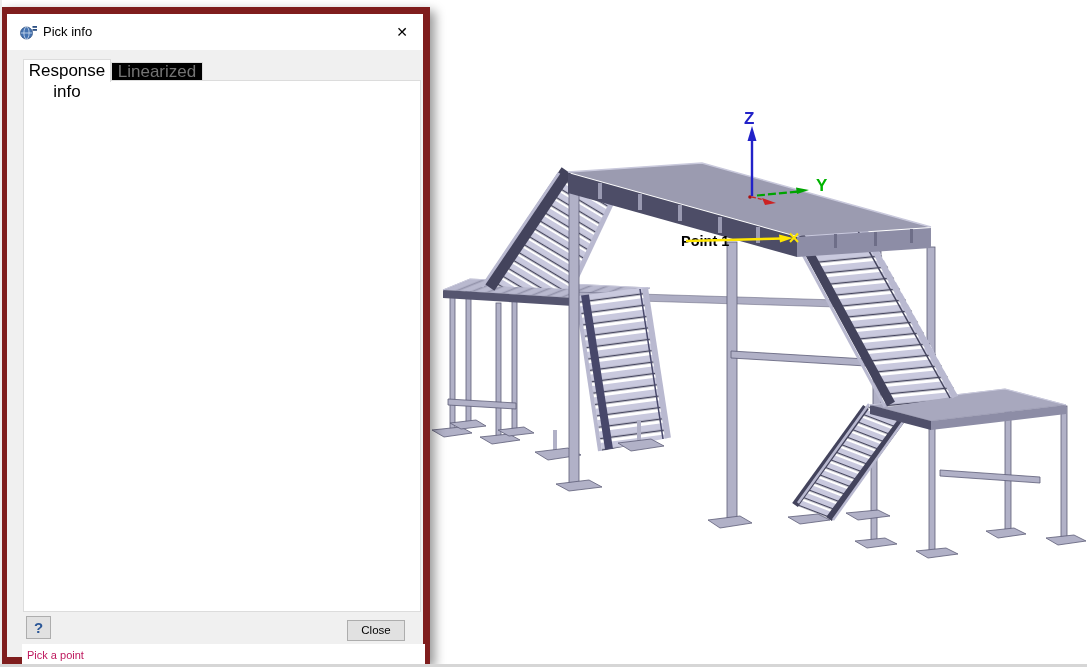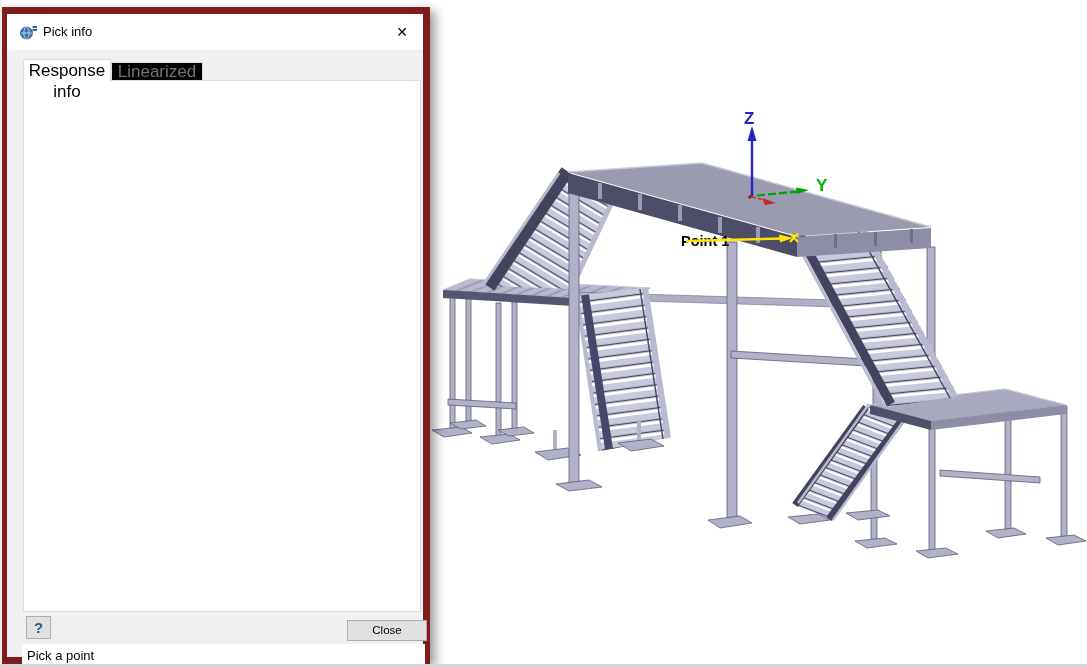--- a/index.html
+++ b/index.html
@@ -43,21 +43,21 @@
        font-size:11.5px;color:#000;text-align:center;cursor:pointer;}
   .btn.dis{background:#cfcfcf;border-color:#b8b8b8;color:#8a8a8a;cursor:default;}
   .infobox{position:absolute;left:288px;top:88px;width:116px;height:508px;background:#fff;
            border:1px solid #abadb3;box-sizing:border-box;padding:3px 4px;font-size:10.5px;
            color:#6e6e6e;line-height:13.5px;overflow:hidden;}
   .infoline{white-space:pre;}
   .helpbtn{position:absolute;left:19px;top:602px;width:25px;height:23px;background:#e1e1e1;
            border:1px solid #adadad;box-sizing:border-box;text-align:center;font-weight:bold;
            font-size:15px;line-height:21px;color:#2b5797;cursor:pointer;}
   .statusbar{position:absolute;left:15px;top:630px;width:403px;height:23px;background:#fff;
-             font-size:13px;color:#000000;line-height:23px;padding-left:5px;box-sizing:border-box;}
+             font-size:11px;color:#be185d;line-height:23px;padding-left:5px;box-sizing:border-box;}
   
   .winedge-l{position:absolute;left:0;top:0;width:2px;height:667px;background:#ececec;z-index:20;}
   .winedge-b{position:absolute;left:0;top:664px;width:1087px;height:3px;background:#d6d6d6;z-index:20;}
   
   #scene{position:absolute;left:0;top:0;z-index:1;}
   svg text{font-family:"Liberation Sans",sans-serif;}
 </style>
 </head>
 <body>
 
@@ -279,20 +279,20 @@
     <span class="cbox dis" style="left:25px;top:505px"></span>
     <span class="lbl dis" style="left:45px;top:507px">Measure rotation of a segment between points</span>
     <span class="cbox dis" style="left:25px;top:528px"></span>
     <span class="lbl dis" style="left:45px;top:530px">Evaluate average</span>
     <span class="cbox" style="left:25px;top:551px"></span>
     <span class="lbl" style="left:45px;top:553px">Show each plot in a separate window</span>
     <span class="cbox" style="left:25px;top:573px"></span>
     <span class="lbl" style="left:45px;top:575px">Hide labels</span>
 
     <div class="helpbtn">?</div>
-    <div class="btn" style="left:340px;top:606px;width:80px;height:21px;line-height:19px">Close</div>
+    <div class="btn" style="left:340px;top:606px;width:58px;height:21px;line-height:19px">Close</div>
 
     <div class="statusbar">Pick a point</div>
   </div>
 
   <div class="winedge-l"></div>
   <div class="winedge-b"></div>
 </div>
 
 </body></html>

